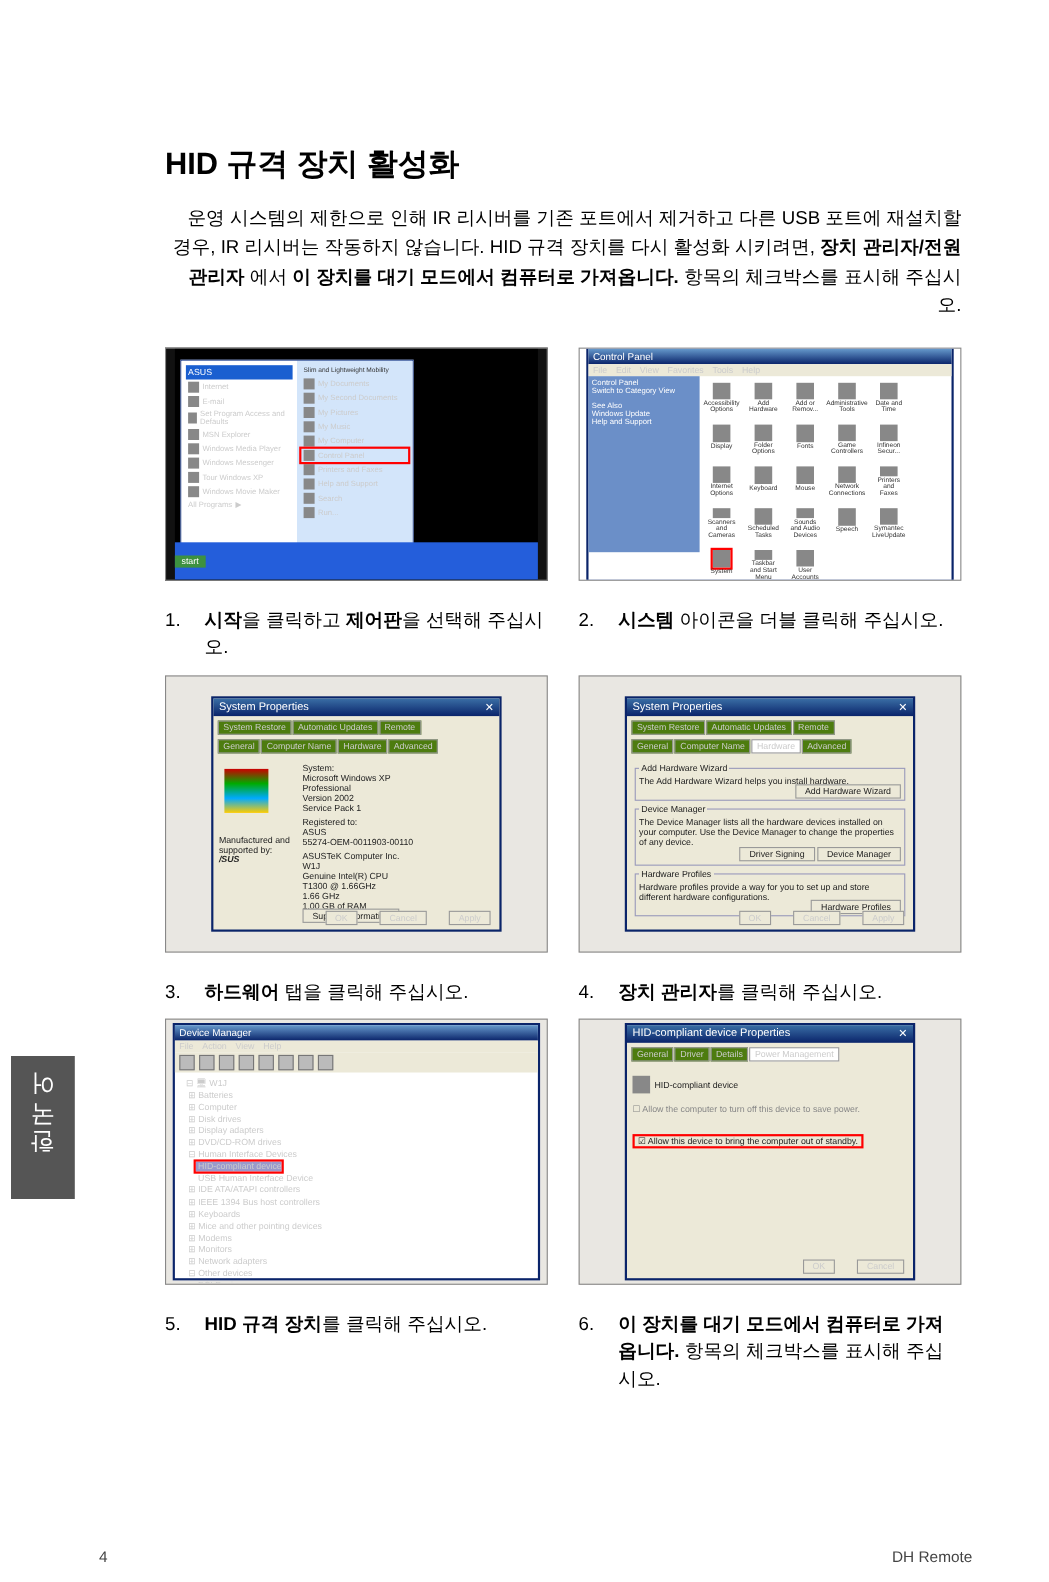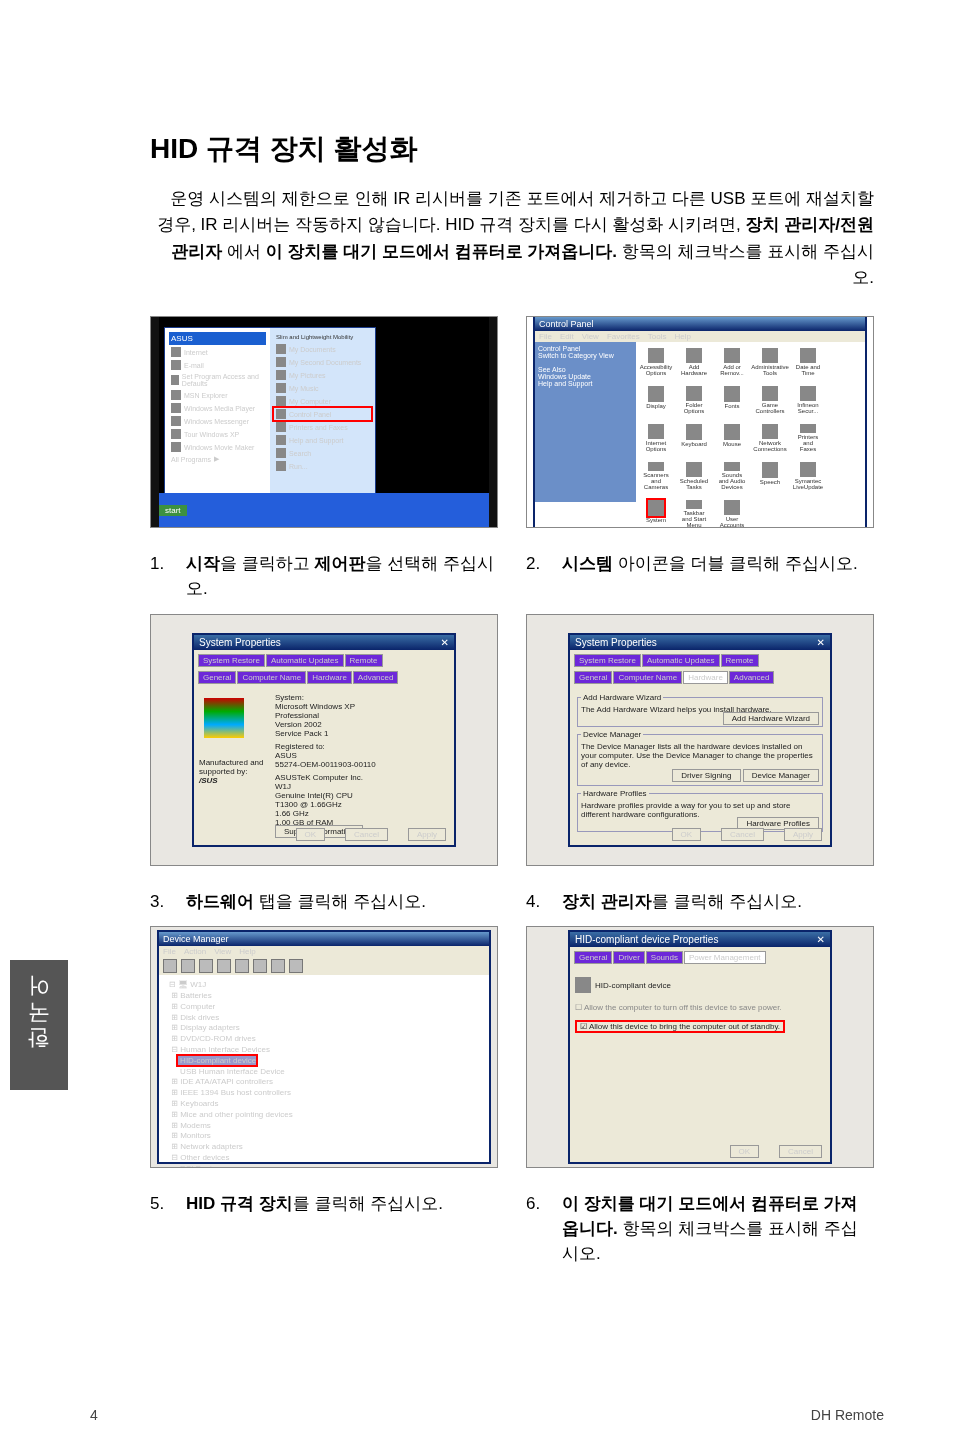--- a/index.html
+++ b/index.html
@@ -99,21 +99,21 @@
     display:flex;
     justify-content:space-between;
   }
   .win-dialog .tabs {
     display:flex;
     gap:1px;
     margin:4px;
     font-size:8px;
   }
   .win-dialog .tabs span {
-    background:#6d28d9;
+    background:#4d7c0f;
     border:1px solid #999;
     padding:1px 4px;
   }
   .win-dialog .content {
     padding:5px;
     font-size:8px;
     color:#222;
   }
   .win-dialog .btnrow {
     position:absolute;
@@ -576,30 +576,30 @@
     <div class="step">
       <div class="step-img light" style="height:240px;">
         <div class="win-dialog" style="height:230px;">
           <div class="title">
               <span>HID-compliant device Properties</span>
               <span>✕</span>
             </div>
           <div class="tabs">
             <span>General</span>
             <span>Driver</span>
-            <span>Sounds</span>
+            <span>Details</span>
             <span style="background:#fff;">Power Management</span>
           </div>
           <div class="content">
             <div style="display:flex;gap:4px;align-items:center;margin:4px 0 10px;">
               <span style="width:16px;height:16px;background:#888;"></span>
               <span>HID-compliant device</span>
             </div>
             <div style="color:#888;"><span>☐</span> <span>Allow the computer to turn off this device to save power.</span></div>
-            <div class="red-box" style="margin-top:8px;"><span>☑</span> <span>Allow this device to bring the computer out of standby.</span></div>
+            <div class="red-box" style="margin-top:18px;"><span>☑</span> <span>Allow this device to bring the computer out of standby.</span></div>
           </div>
           <div class="btnrow">
             <span class="btn">OK</span>
             <span class="btn">Cancel</span>
           </div>
         </div>
       </div>
     </div>
 
     <div class="step-caption">

